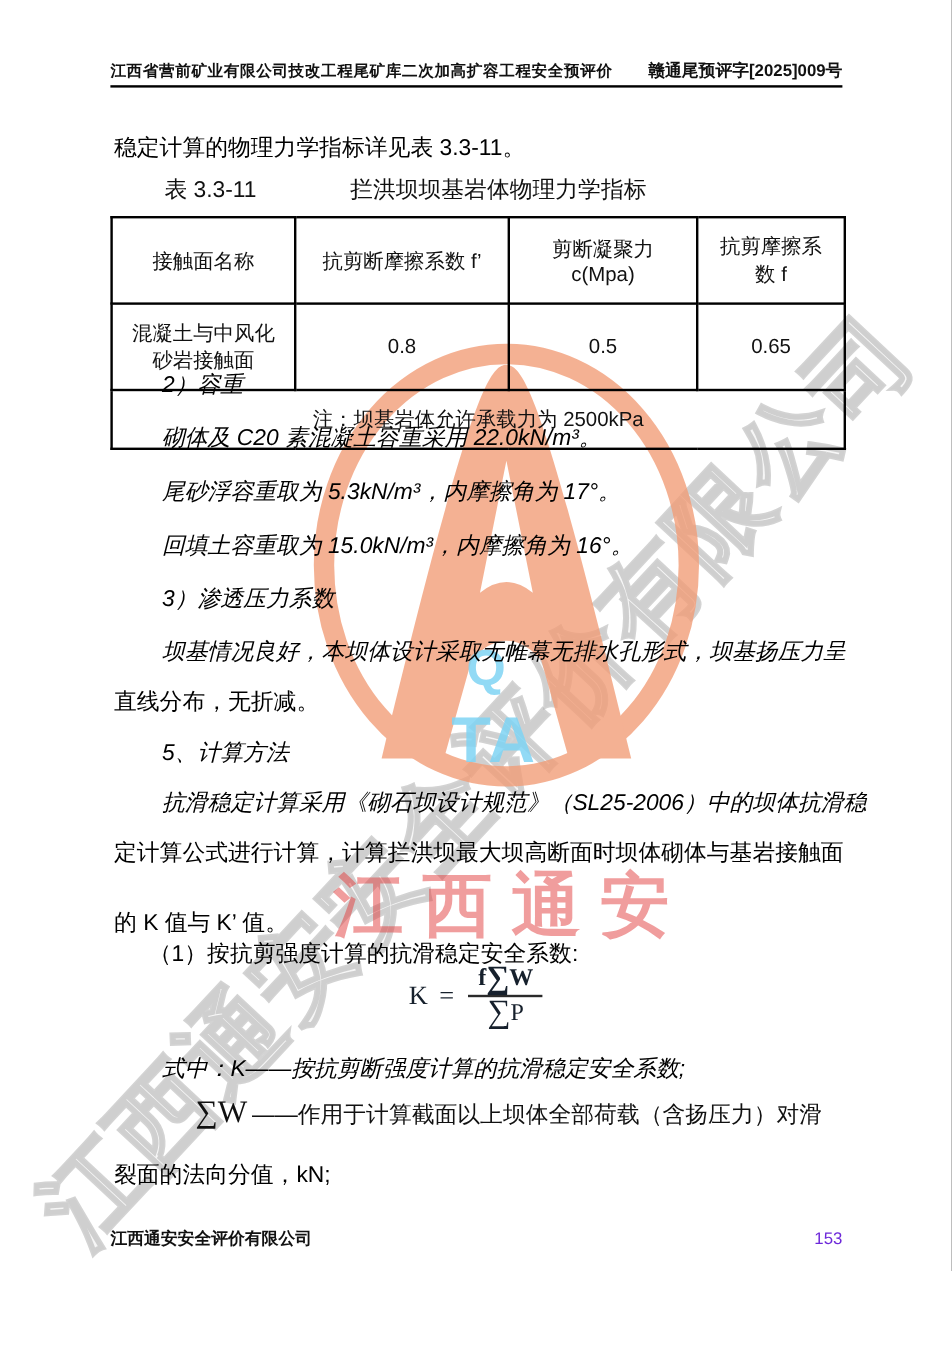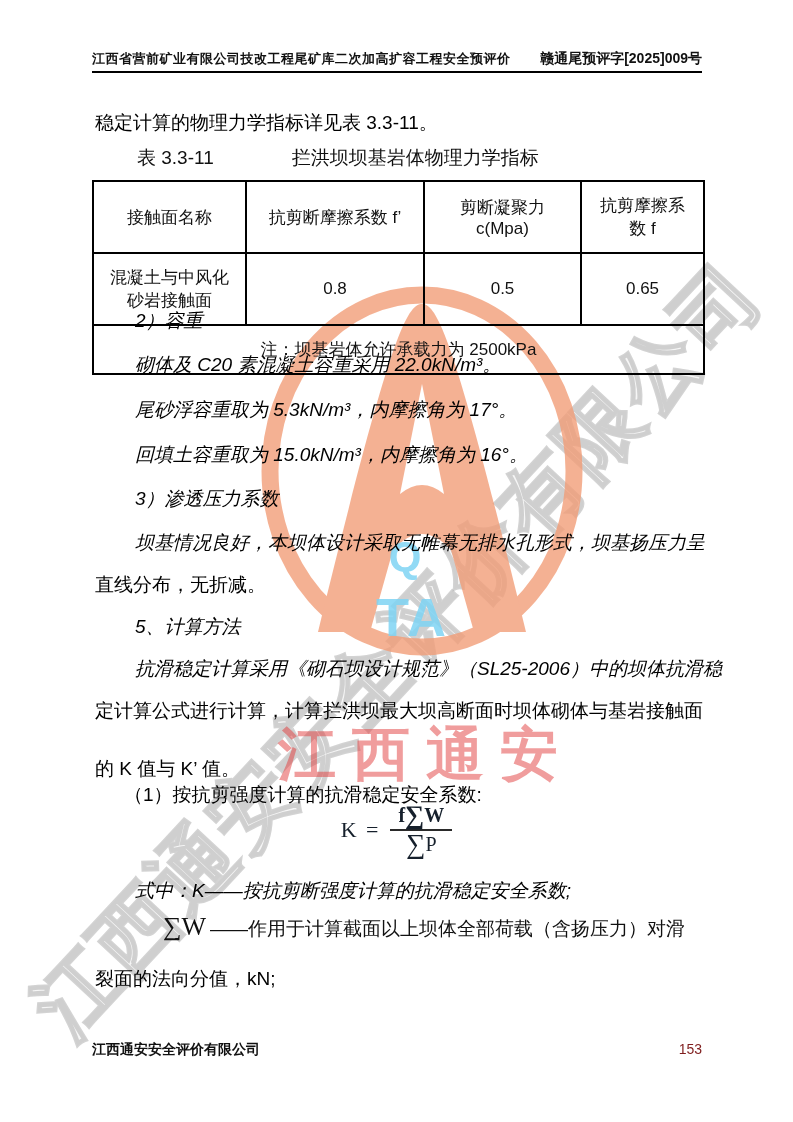--- a/index.html
+++ b/index.html
@@ -62,21 +62,21 @@
   .frac .den { padding-top:2px; }
   .f-sm { font-size:20px; }
   .f-sigma { font-size:27px; line-height:20px; vertical-align:-2px; }
 
   .sigma-line { position:absolute; top:912px; left:163px; font-size:19px; white-space:nowrap; }
   .sigma-w { font-family:"Liberation Serif", serif; font-size:26px; margin-right:4px; }
 
   .footer { position:absolute; top:1024px; left:92px; width:610px;
     display:flex; justify-content:space-between; align-items:baseline; }
   .footer-company { font-size:14px; font-weight:bold; }
-  .footer-page { font-size:14px; color:#7f1d1d;margin-top:17px; }
+  .footer-page { font-size:14px; color:#6d28d9; }
 </style>
 </head>
 <body>
 
 <div class="page">
 
   <div class="wm-layer">
     <div class="wm-diagonal">江西通安安全评价有限公司</div>
 
     <svg class="wm-logo" width="340" height="378" viewBox="0 0 340 378">

